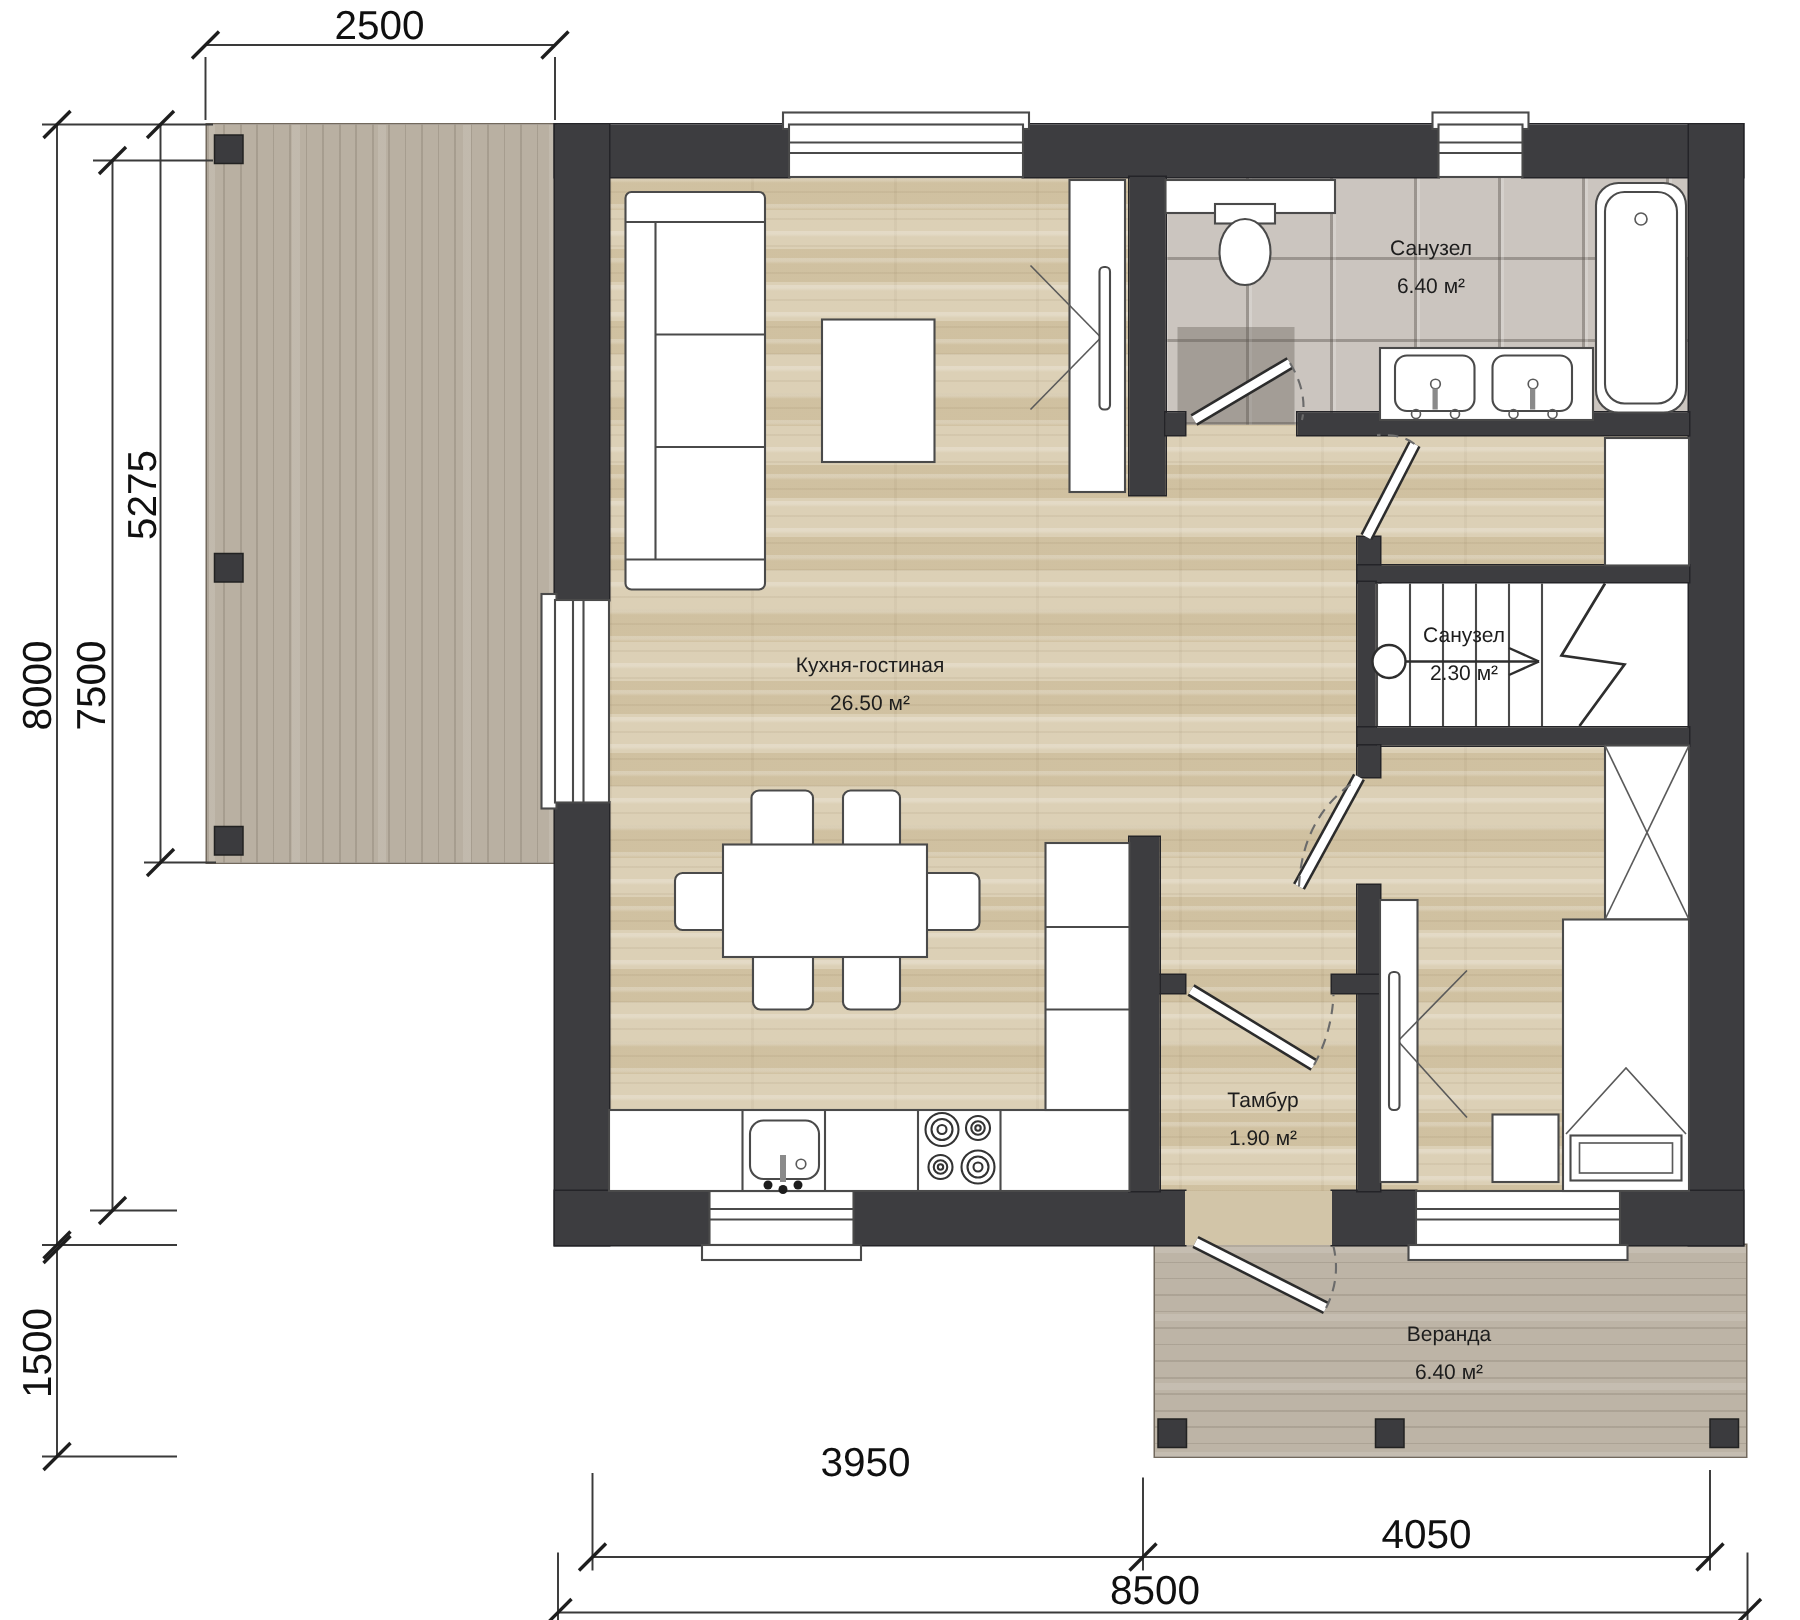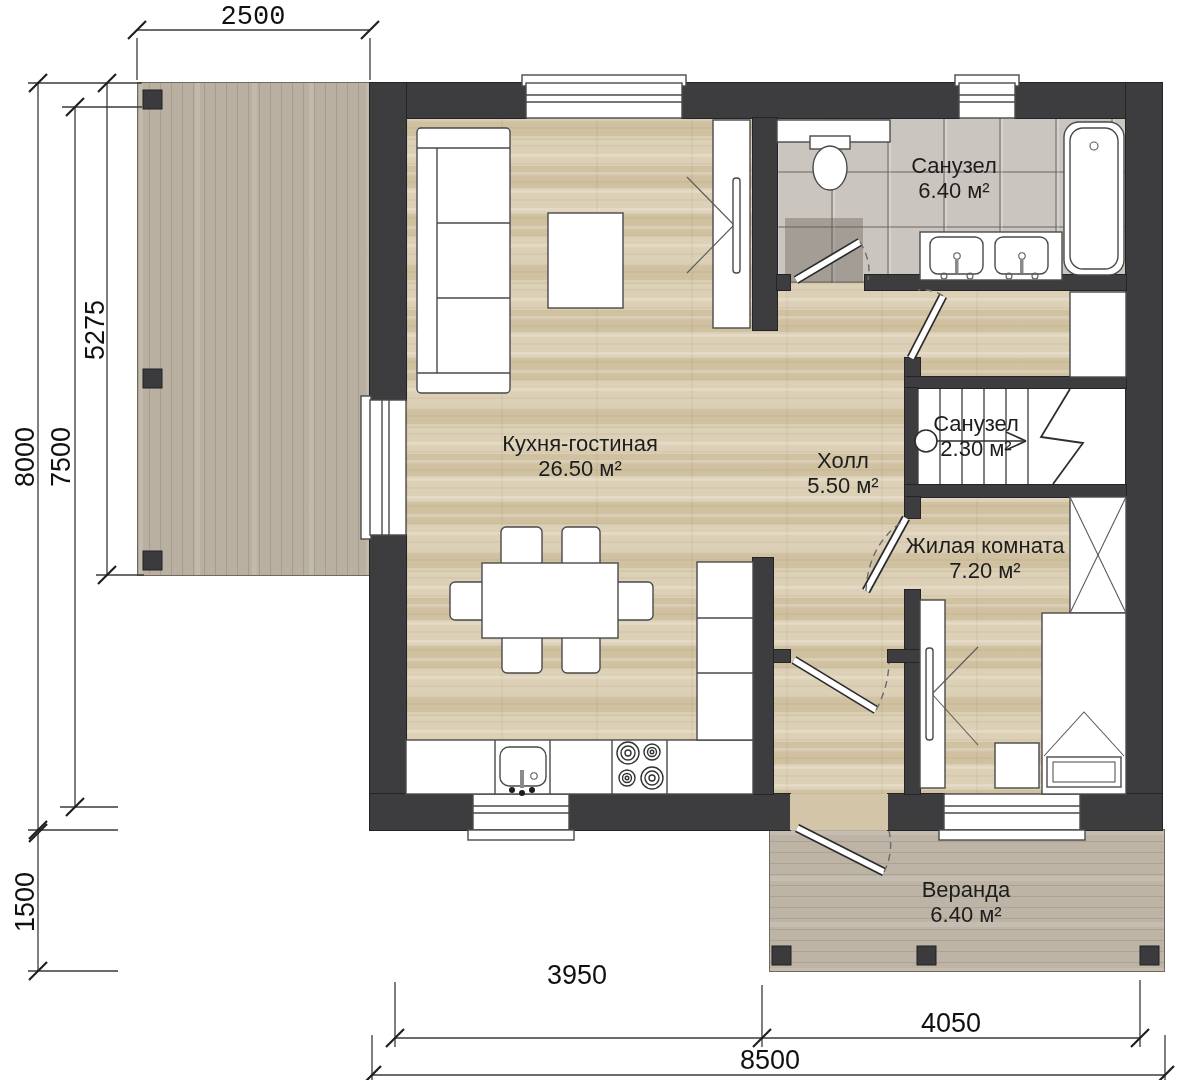--- a/index.html
+++ b/index.html
@@ -30,21 +30,21 @@
   .fix{fill:#ffffff;stroke:#4a4a4a;stroke-width:1.4;}
   .ln{stroke:#4a4a4a;stroke-width:1.4;fill:none;}
   .thin{stroke:#5a5a5a;stroke-width:1.1;fill:none;}
   .dash{stroke:#6b6b6b;stroke-width:1.4;fill:none;stroke-dasharray:7 5;}
   .leafO{stroke:#2c2c2c;stroke-width:9;}
   .leafI{stroke:#ffffff;stroke-width:5.6;}
   .dim{stroke:#3a3a3a;stroke-width:1.3;fill:none;}
   .tick{stroke:#1e1e1e;stroke-width:2.2;}
   .post{fill:#3b3b3e;stroke:#222;stroke-width:1;}
   
-  .room-label{position:absolute;text-align:center;color:#1d1d1d;font-size:22px;line-height:25px;white-space:nowrap;}
+  .room-label{position:absolute;text-align:center;color:#1d1d1d;font-size:14px;line-height:25px;white-space:nowrap;}
   .dim-label{position:absolute;text-align:center;color:#101010;font-size:27px;line-height:30px;width:130px;height:30px;}
   .dim-v{transform:rotate(-90deg);}
 </style>
 </head>
 <body>
 
 <div class="plan">
 
   <div class="abs deck-v edge" style="left:138px;top:83px;width:232px;height:492px;"></div>
   <div class="abs deck-h edge" style="left:770px;top:830px;width:394px;height:141px;"></div>
@@ -316,34 +316,30 @@
     <div>26.50 м²</div>
   </div>
   <div class="room-label" style="left:854px;top:153px;width:200px;">
     <div>Санузел</div>
     <div>6.40 м²</div>
   </div>
   <div class="room-label" style="left:891px;top:411px;width:170px;">
     <div>Санузел</div>
     <div>2.30 м²</div>
   </div>
-  <div class="room-label" style="left:743px;top:448px;width:200px;">
-    <div>Холл</div>
-    <div>5.50 м²</div>
-  </div>
-  <div class="room-label" style="left:885px;top:533px;width:200px;">
-    <div>Жилая комната</div>
-    <div>7.20 м²</div>
+  <div class="room-label" style="left:742px;top:721px;width:200px;">
+    <div>Тамбур</div>
+    <div>1.90 м²</div>
   </div>
   <div class="room-label" style="left:866px;top:877px;width:200px;">
     <div>Веранда</div>
     <div>6.40 м²</div>
   </div>
 
-  <div class="dim-label" style="left:188px;top:2px;font-family:Liberation Mono, monospace;">2500</div>
+  <div class="dim-label" style="left:188px;top:2px;">2500</div>
   <div class="dim-label dim-v" style="left:-40px;top:442px;">8000</div>
   <div class="dim-label dim-v" style="left:-4px;top:442px;">7500</div>
   <div class="dim-label dim-v" style="left:30px;top:315px;">5275</div>
   <div class="dim-label dim-v" style="left:-40px;top:887px;">1500</div>
   <div class="dim-label" style="left:512px;top:960px;">3950</div>
   <div class="dim-label" style="left:886px;top:1008px;">4050</div>
   <div class="dim-label" style="left:705px;top:1045px;">8500</div>
 
 </div>
 

